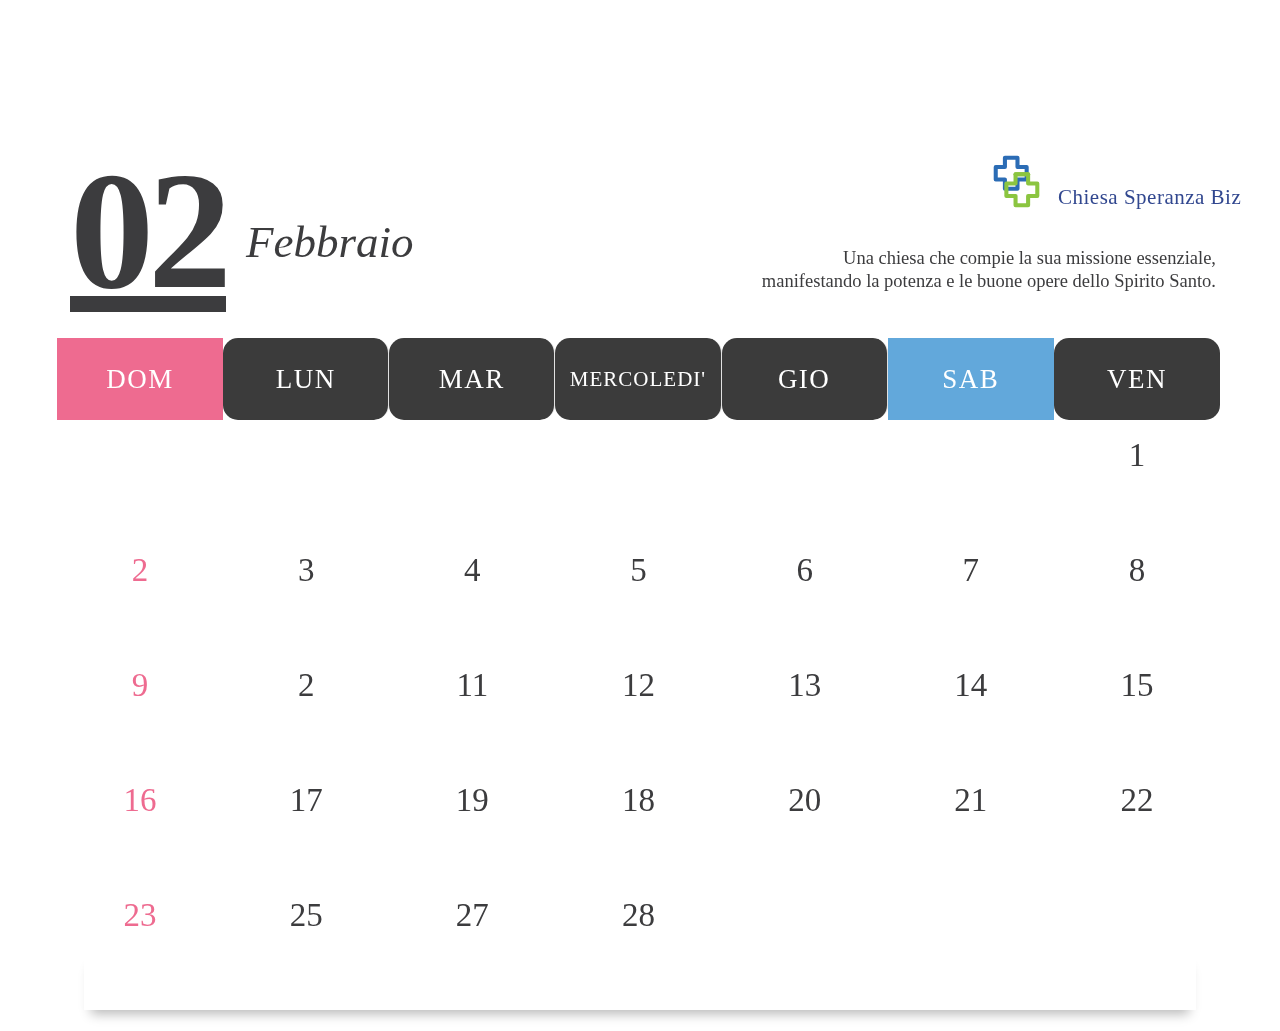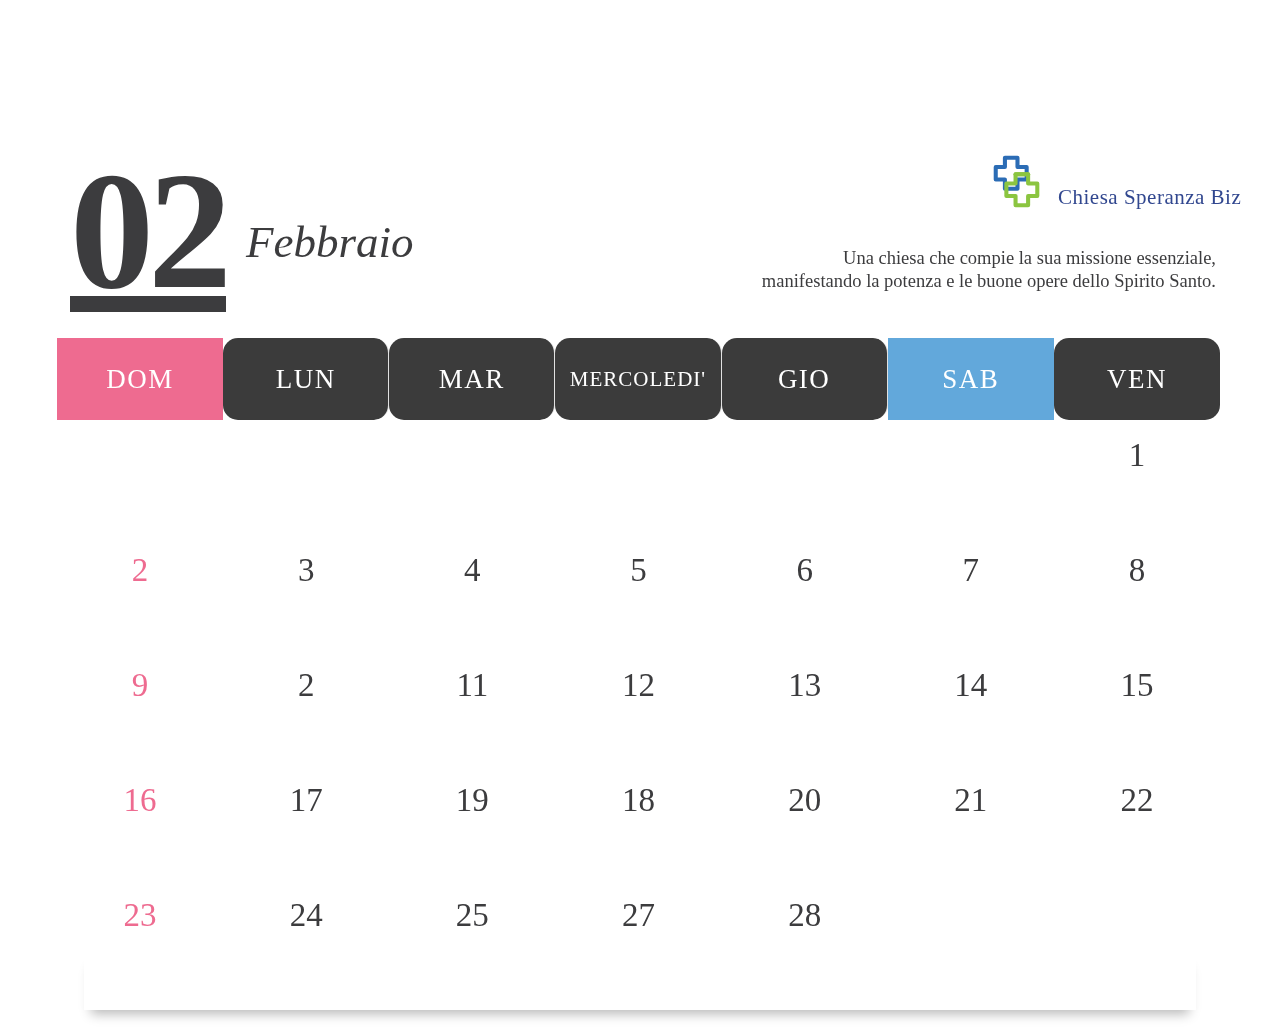--- a/index.html
+++ b/index.html
@@ -127,21 +127,20 @@
 
     <div class="cell sun">16</div>
     <div class="cell">17</div>
     <div class="cell">19</div>
     <div class="cell">18</div>
     <div class="cell">20</div>
     <div class="cell">21</div>
     <div class="cell">22</div>
 
     <div class="cell sun">23</div>
-    <div class="cell">24</div>
     <div class="cell">25</div>
     <div class="cell">27</div>
     <div class="cell">28</div>
     <div class="cell"></div>
   </div>
 </div>
 
 <div class="page-shadow"></div>
 
 </body></html>

